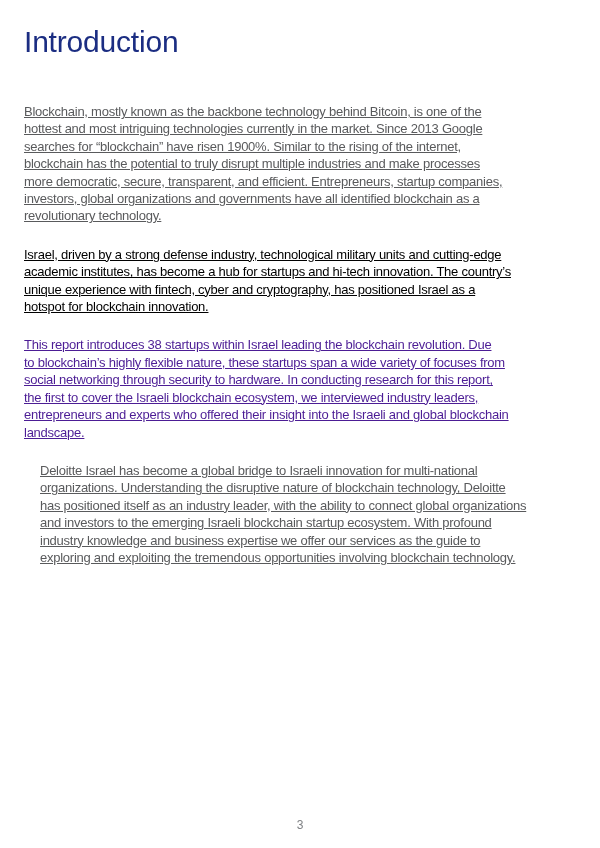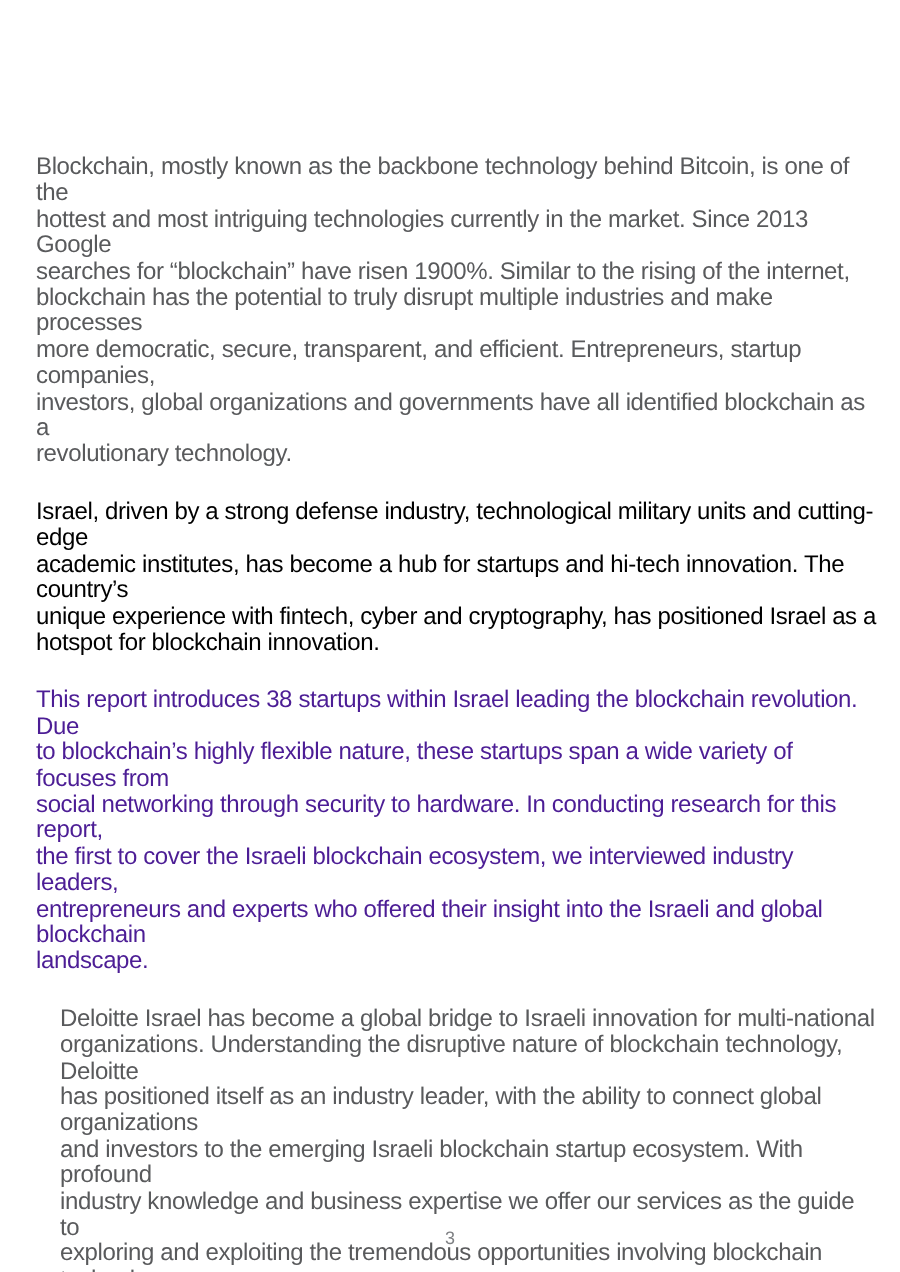--- a/index.html
+++ b/index.html
@@ -26,39 +26,41 @@
     line-height: 1.2;
   }
   .body-copy {
     position: absolute;
     left: 24px;
     top: 103px;
     width: 560px;
   }
   .para {
     margin: 0 0 21px 0;
-    font-size: 16px;
+    font-size: 13px;
     letter-spacing: -0.25px;
     line-height: 17.4px;
     white-space: pre-line;
+    text-decoration: underline;
   }
   .page-number {
     position: absolute;
     left: 0;
     right: 0;
     top: 818px;
     text-align: center;
     font-size: 12px;
   }
 </style>
 </head>
 <body>
 
 <div class="page">
 
+  <h1 class="page-title" style="color: rgb(27, 45, 130);">Introduction</h1>
 
   <div class="body-copy">
     <p class="para" style="color: rgb(89, 90, 92);">Blockchain, mostly known as the backbone technology behind Bitcoin, is one of the
 hottest and most intriguing technologies currently in the market. Since 2013 Google
 searches for “blockchain” have risen 1900%. Similar to the rising of the internet,
 blockchain has the potential to truly disrupt multiple industries and make processes
 more democratic, secure, transparent, and efficient. Entrepreneurs, startup companies,
 investors, global organizations and governments have all identified blockchain as a
 revolutionary technology.</p>
     <p class="para" style="color: #000000;">Israel, driven by a strong defense industry, technological military units and cutting-edge

